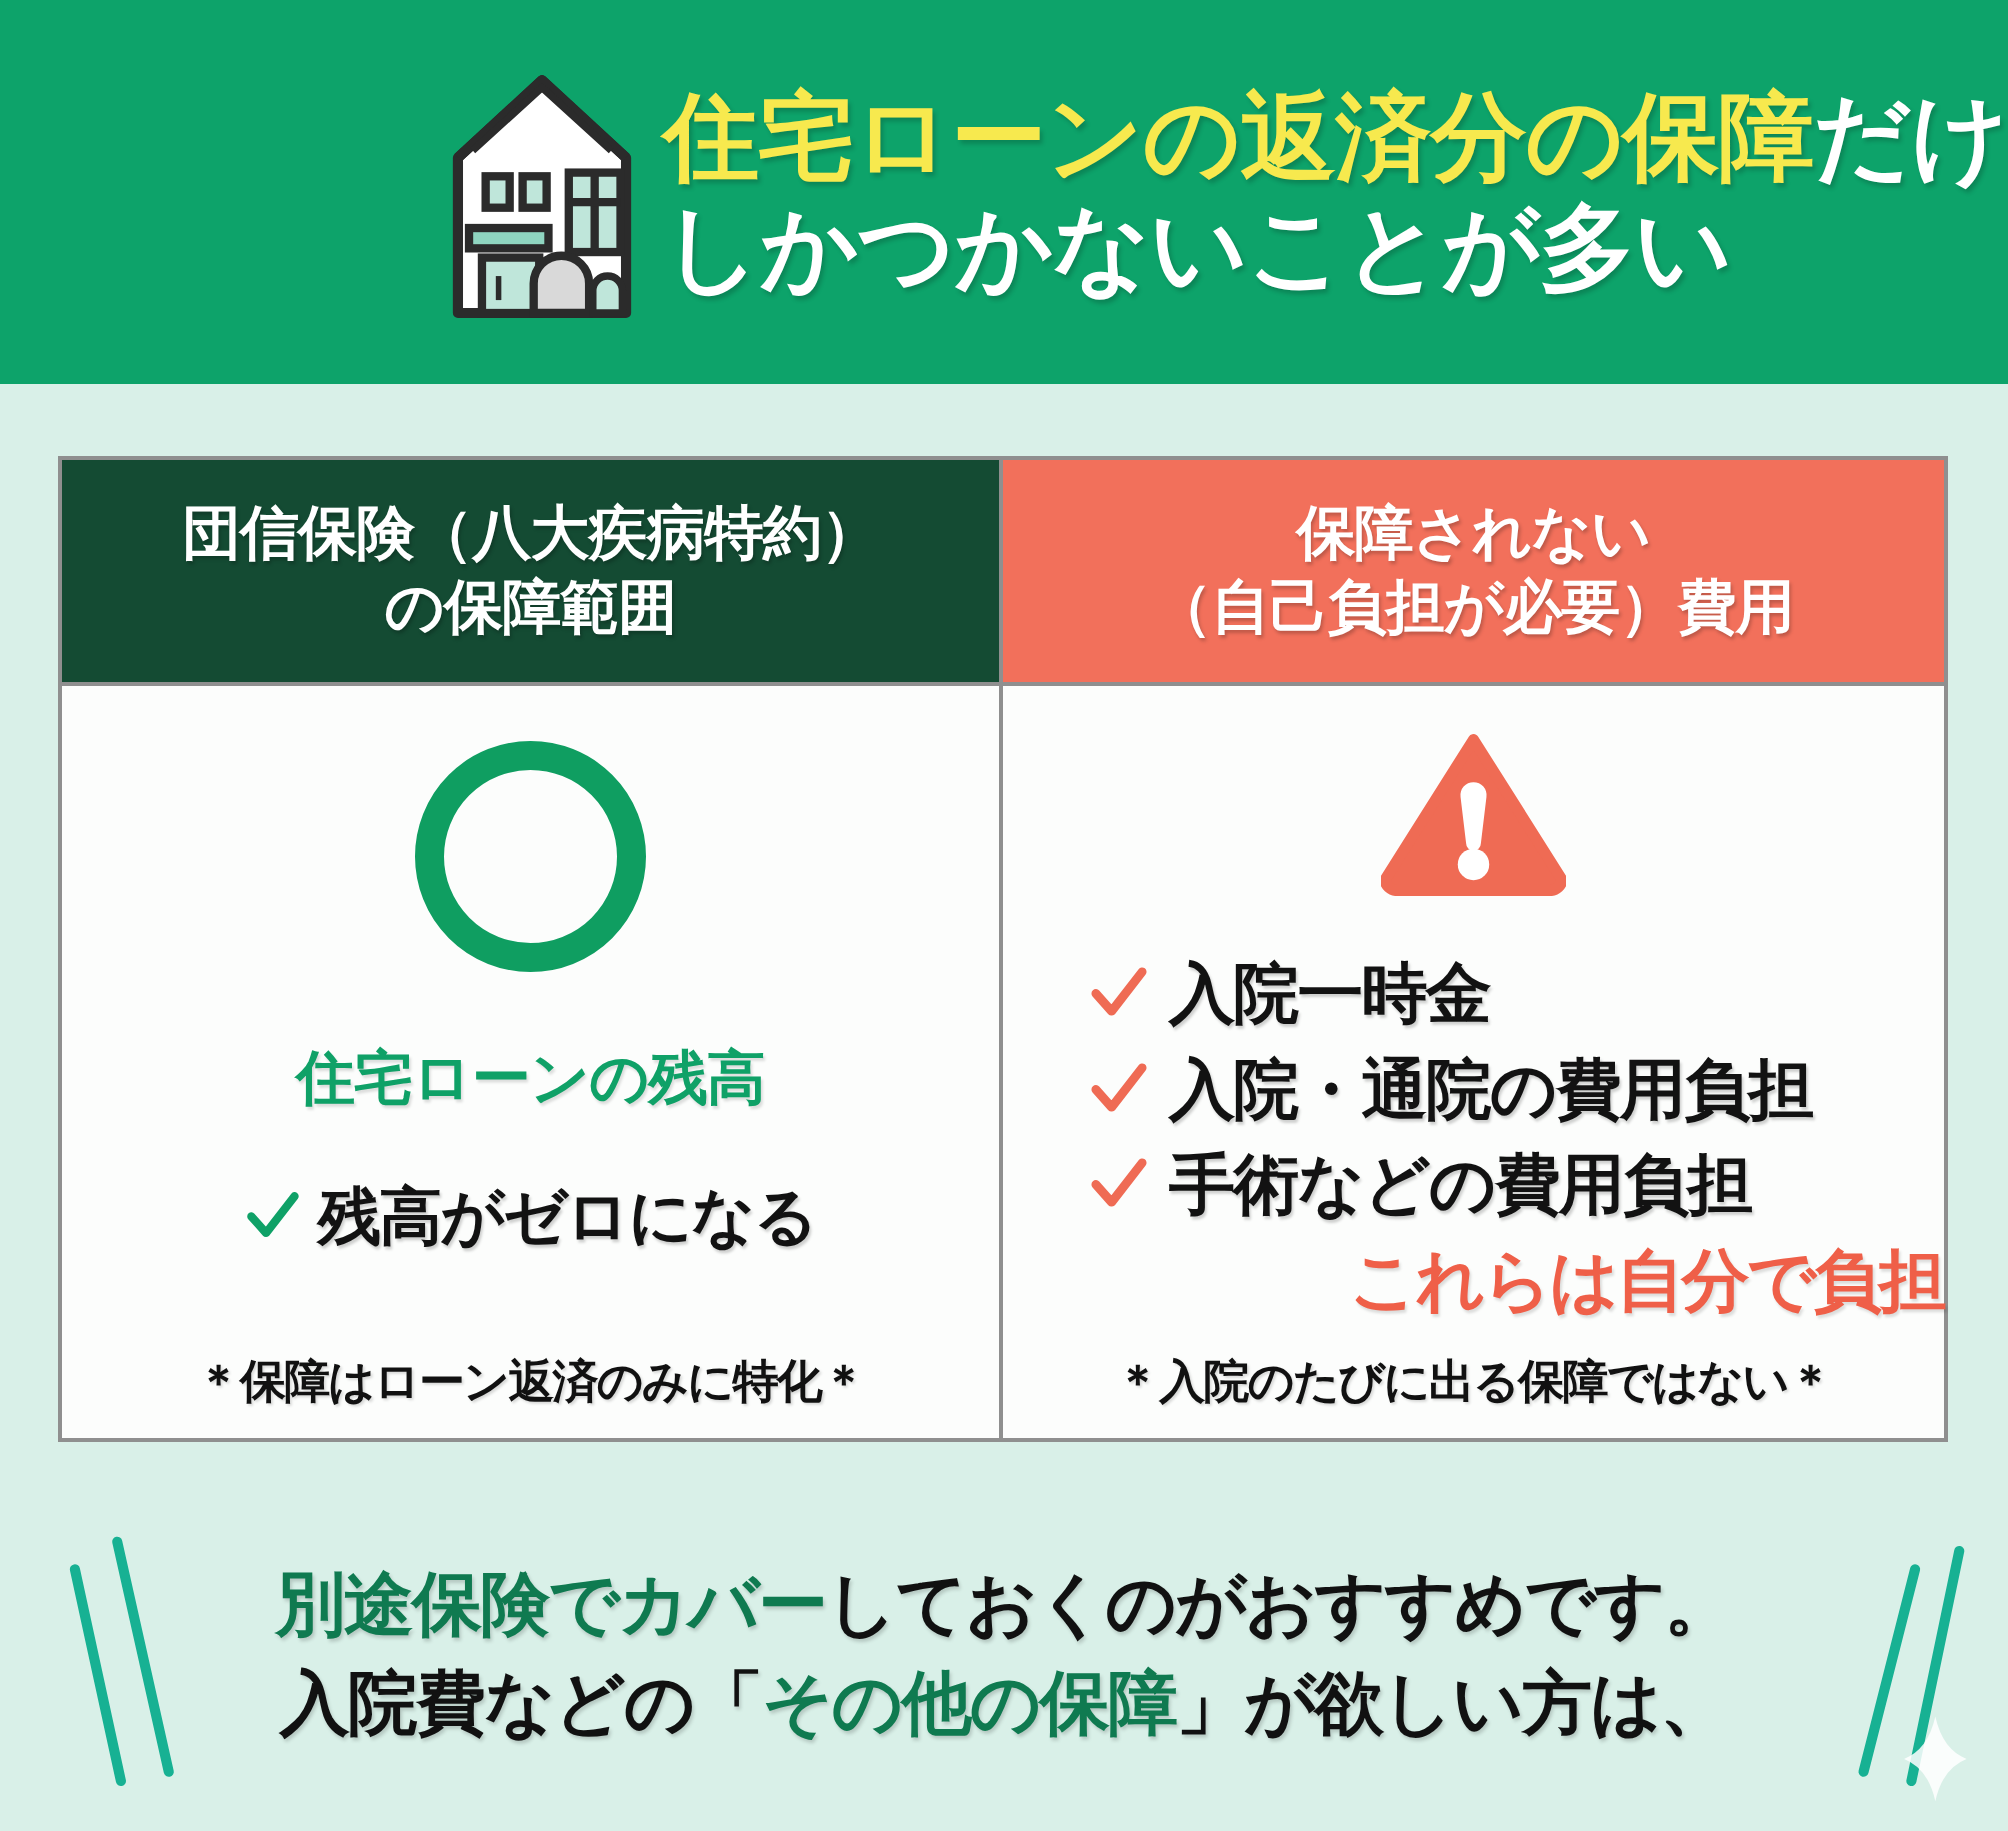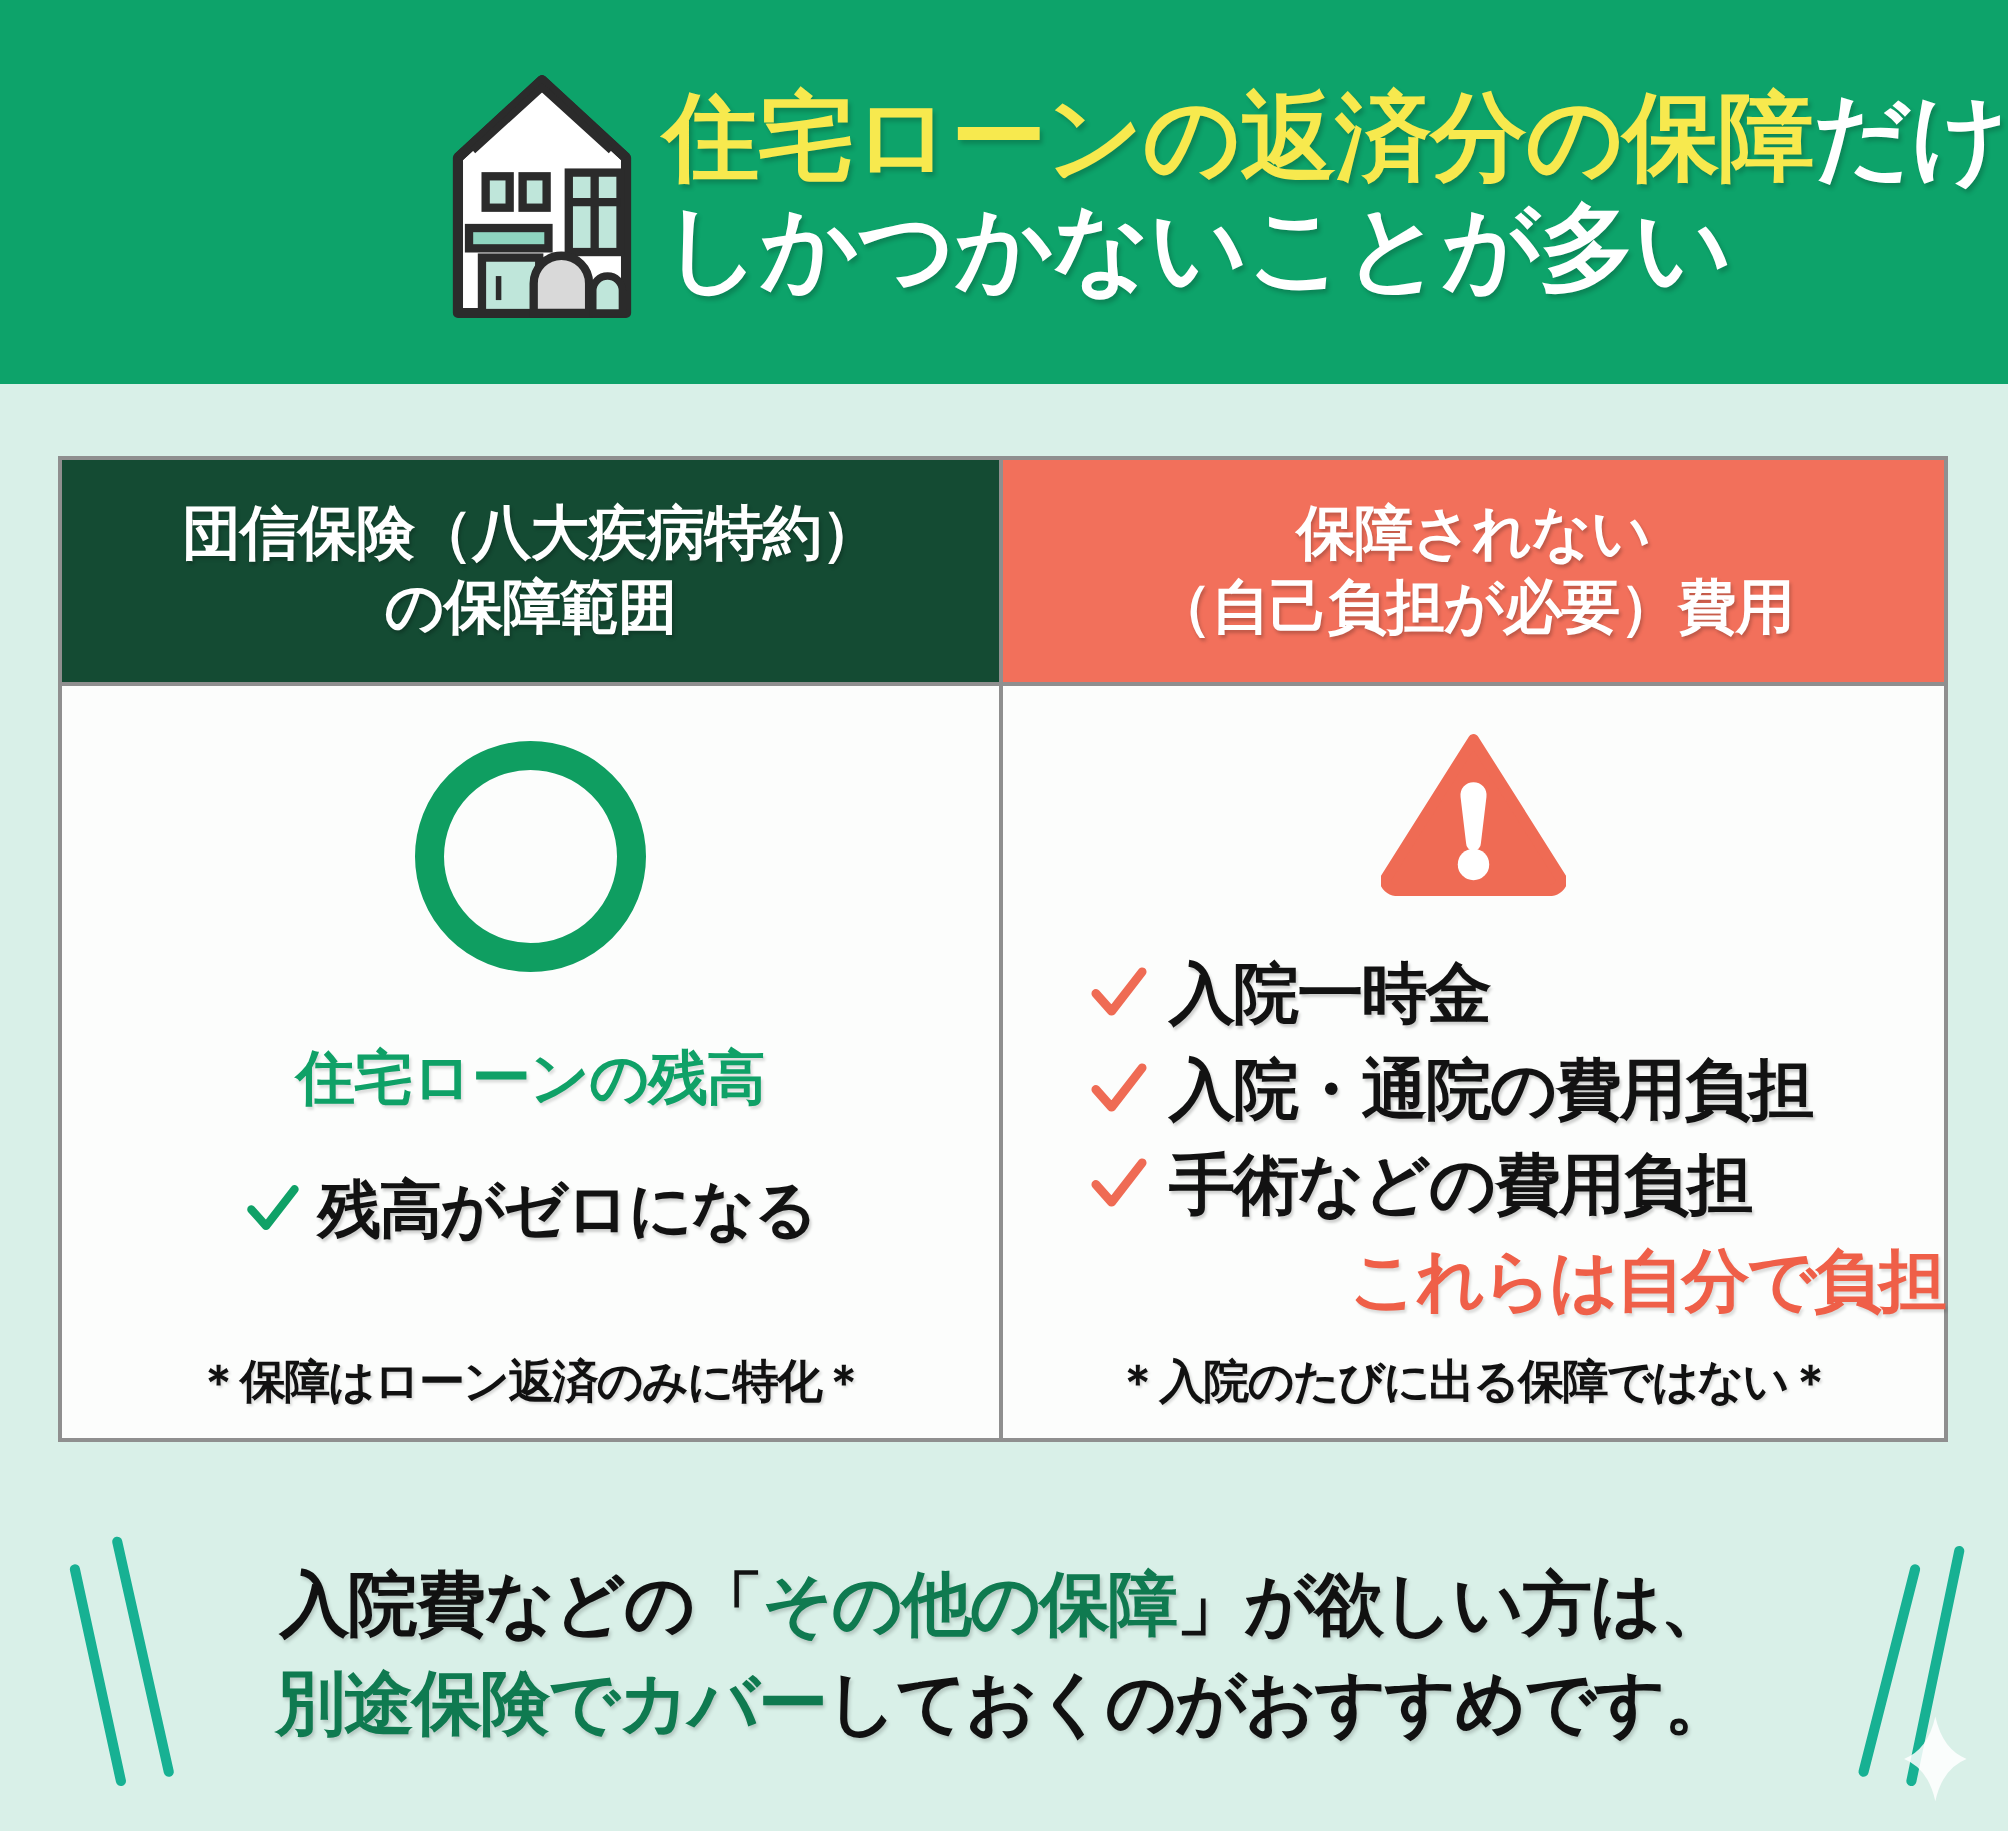--- a/index.html
+++ b/index.html
@@ -64,21 +64,21 @@
     border:29px solid #0f9e61;
     margin-top:22px;
   }
   .cell-head-green{
     color:#0fa167; font-size:59px; font-weight:700; letter-spacing:-0.9px;
     margin-top:39px; text-shadow:1.8px 2.8px 2.8px rgba(0,0,0,0.13);
     white-space:nowrap;
   }
   .row-check{
     display:flex; align-items:center; gap:16.6px;
-    margin-top:20px;
+    margin-top:27px;
   }
   .row-check .lbl{
     font-size:63px; font-weight:700; color:#121212; letter-spacing:-1.8px;
     white-space:nowrap; text-shadow:1.8px 2.8px 2.8px rgba(0,0,0,0.18);
   }
   .note{
     font-size:46px; font-weight:700; color:#111111; letter-spacing:-1.8px;
     white-space:nowrap; position:absolute; bottom:25px; left:50%;
     transform:translateX(-50%);
     text-shadow:1.8px 1.8px 2.8px rgba(0,0,0,0.15);
@@ -227,24 +227,24 @@
 <div class="footer">
   <span class="slash slash-l">
     <svg width="138" height="354" viewBox="0 0 150 384">
       <line x1="26" y1="100" x2="76" y2="330" stroke="#17b193" stroke-width="11" stroke-linecap="round"></line>
       <line x1="72" y1="70" x2="128" y2="320" stroke="#17b193" stroke-width="11" stroke-linecap="round"></line>
     </svg>
   </span>
 
   <div class="footer-text">
     <div>
+      <span class="fg">別途保険でカバー</span><span>しておくのがおすすめです。</span>
+    </div>
+    <div>
       <span>入院費などの「</span><span class="fg">その他の保障</span><span>」が欲しい方は、</span>
-    </div>
-    <div>
-      <span class="fg">別途保険でカバー</span><span>しておくのがおすすめです。</span>
     </div>
   </div>
 
   <span class="slash slash-r">
     <svg width="138" height="354" viewBox="0 0 150 384">
       <line x1="70" y1="330" x2="122" y2="80" stroke="#17b193" stroke-width="11" stroke-linecap="round"></line>
       <line x1="18" y1="320" x2="74" y2="100" stroke="#17b193" stroke-width="11" stroke-linecap="round"></line>
       <path d="M96 260 Q104 296 130 306 Q104 316 96 352 Q88 316 62 306 Q88 296 96 260 Z" fill="#ffffff" opacity="0.85"></path>
     </svg>
   </span>

